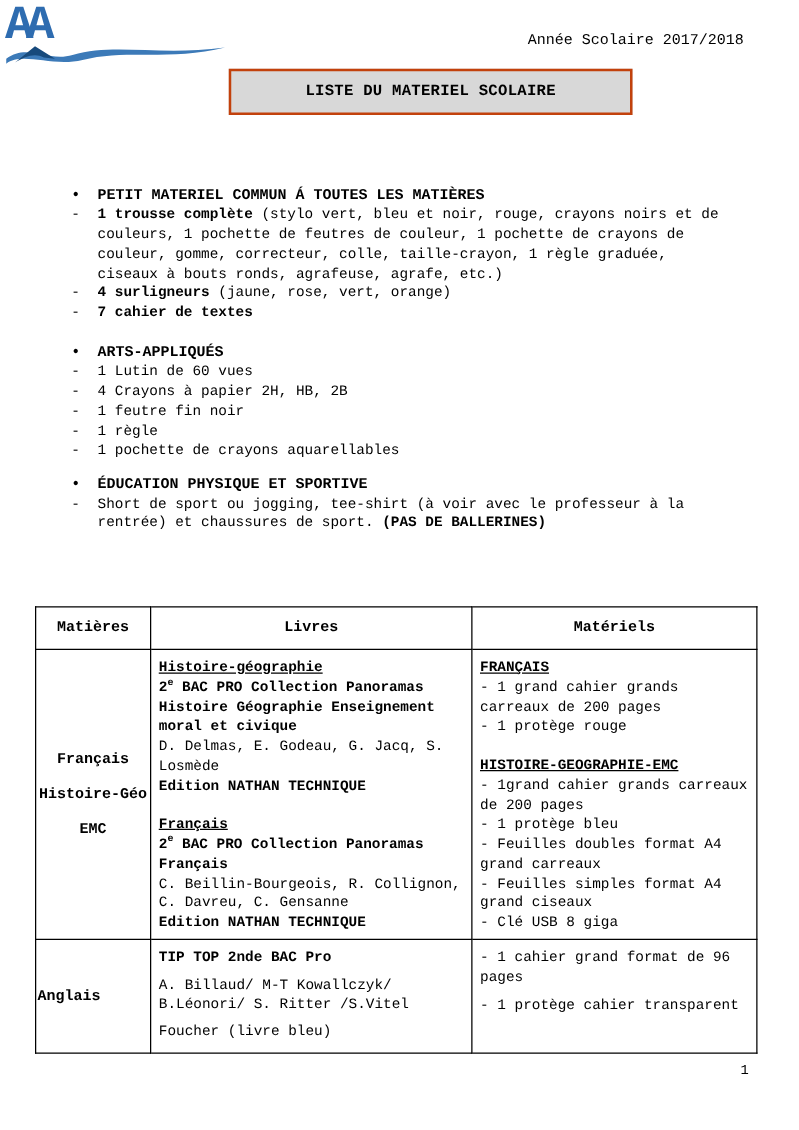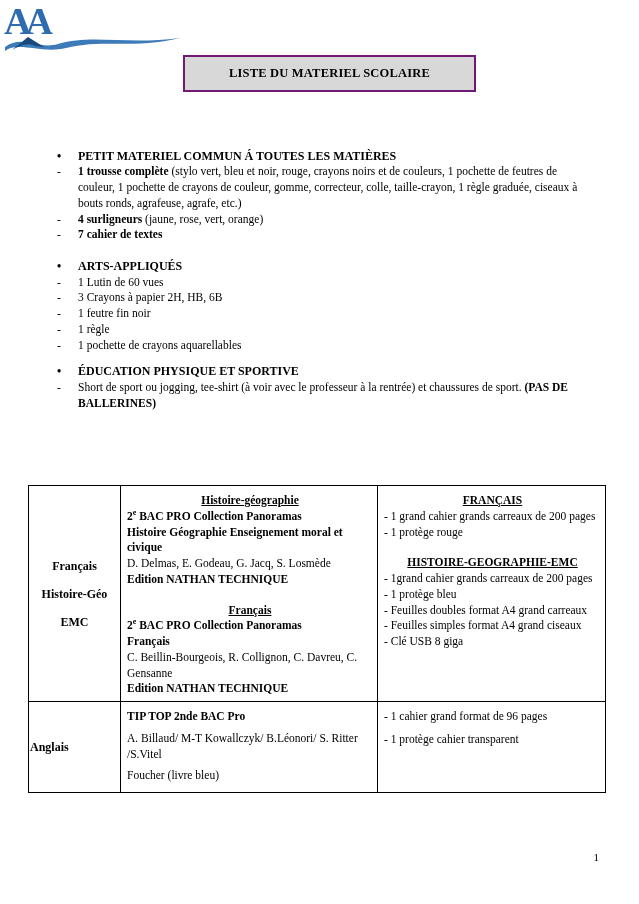--- a/index.html
+++ b/index.html
@@ -1,34 +1,34 @@
 <!DOCTYPE html>
 <html><head>
 <meta charset="utf-8">
 <style>
   html,body { margin:0; padding:0; background:#fff; }
   .page {
     position:relative; width:639px; height:904px; background:#fff;
-    font-family:Liberation Serif, serif; font-size:11.5px; line-height:1.37; color:#000;
+    font-family:Liberation Mono, monospace; font-size:11.5px; line-height:1.37; color:#000;
     overflow:hidden; margin:0 auto;
   }
   
   .logo { position:absolute; top:5px; left:4px; width:210px; }
   .logo-top { display:flex; align-items:flex-start; }
   .monogram { font-size:38px; font-weight:bold; color:#2e6cb0; letter-spacing:-6px; line-height:0.85; padding-right:6px; }
   .logo-text { margin-left:6px; margin-top:2px; }
   .logo-line1 { font-size:13.5px; color:#2e6cb0; line-height:1.1; }
   .logo-line2 { font-size:16px; font-weight:bold; color:#1d5291; line-height:1.1; }
   .logo-wave { margin-top:-6px; margin-left:0; }
   
   .year { position:absolute; top:24px; right:44px; font-size:12px; }
   
   .title-box {
-    position:absolute; top:55px; left:183px; width:293px; height:37px;
-    background:#d8d8d8; border:2px solid #701a75; box-sizing:border-box;
+    position:absolute; top:55px; left:183px; width:323px; height:37px;
+    background:#d8d8d8; border:2px solid #c2410c; box-sizing:border-box;
     display:flex; align-items:center; justify-content:center;
     font-weight:bold; font-size:12.5px; letter-spacing:0.2px;
   }
   
   .classe { position:absolute; top:106px; left:0; width:100%; text-align:center; font-size:12.5px; font-weight:bold; }
   .classe .u { border-bottom:1.5px solid #000; padding-bottom:1px; }
   sup { font-size:8px; vertical-align:super; line-height:0; }
   
   .doc-body { position:absolute; top:144px; left:0; width:639px; }
   .lrow { display:flex; margin-left:57px; width:528px; }
@@ -40,21 +40,21 @@
   .h-arts { margin-top:15px; }
   .h-eps { margin-top:10px; }
   .b { font-weight:bold; }
   
   table.mat { position:absolute; top:485px; left:28px; width:577px; border-collapse:collapse; table-layout:fixed; font-size:11.5px; }
   table.mat th, table.mat td { border:1.5px solid #000; box-sizing:border-box; }
   table.mat th { height:34px; font-size:12px; font-weight:bold; text-align:center; vertical-align:middle; }
   .col-matiere { width:92px; } .col-livres { width:257px; } .col-materiels { width:228px; }
   td.c-matiere { height:213px; text-align:center; vertical-align:middle; font-weight:bold; font-size:12px; line-height:28px; }
   td.c-top { vertical-align:top; padding:7px 4px 4px 6px; }
-  .tu { font-weight:bold; text-decoration:underline;text-align:center; }
+  .tu { font-weight:bold; text-decoration:underline; }
   .gap { height:15px; }
   .p6 { margin-top:6px; }
   td.c-matiere2 { height:91px; vertical-align:middle; font-weight:bold; font-size:12px; }
   .mat2 { padding-left:12px; }
   .mat2 div { margin-bottom:7px; }
   
   .pageno { position:absolute; top:850px; right:40px; font-size:11px; }
 </style>
 </head>
 <body>
@@ -66,20 +66,21 @@
       <div class="monogram">AA</div>
     </div>
     <div class="logo-wave">
       <svg width="180" height="24" viewBox="0 0 180 24">
         <path d="M1,16 C18,3 34,19 54,13 C88,3 122,14 176,7 C132,18 96,8 62,17 C38,23 14,10 1,20 Z" fill="#3c7ab8"></path>
         <path d="M8,19 L24,6 L40,16 L31,15 C24,11 16,14 8,19 Z" fill="#174a7c"></path>
       </svg>
     </div>
   </div>
 
+  <div class="year">Année Scolaire 2017/2018</div>
 
   <div class="title-box">
     <span>LISTE DU MATERIEL SCOLAIRE</span>
   </div>
 
 
   <div class="doc-body">
 
     <div class="lrow head h-commun">
       <span class="mk">•</span>
@@ -102,21 +103,21 @@
     <div class="lrow head h-arts">
       <span class="mk">•</span>
       <span class="ct">ARTS-APPLIQUÉS</span>
     </div>
     <div class="lrow">
       <span class="mk">-</span>
       <span class="ct">1 Lutin de 60 vues</span>
     </div>
     <div class="lrow">
       <span class="mk">-</span>
-      <span class="ct">3 Crayons à papier 2H, HB, 6B</span>
+      <span class="ct">4 Crayons à papier 2H, HB, 2B</span>
     </div>
     <div class="lrow">
       <span class="mk">-</span>
       <span class="ct">1 feutre fin noir</span>
     </div>
     <div class="lrow">
       <span class="mk">-</span>
       <span class="ct">1 règle</span>
     </div>
     <div class="lrow">
@@ -134,20 +135,25 @@
     </div>
   </div>
 
   <table class="mat">
     <colgroup>
       <col class="col-matiere">
         <col class="col-livres">
         <col class="col-materiels">
     </colgroup>
     <tbody>
+        <tr>
+      <th>Matières</th>
+      <th>Livres</th>
+      <th>Matériels</th>
+    </tr>
     <tr>
       <td class="c-matiere">
         <div>Français</div>
         <div>Histoire-Géo</div>
         <div>EMC</div>
       </td>
       <td class="c-top">
         <div class="tu">Histoire-géographie</div>
         <div class="b"><span>2</span><sup>e</sup><span> BAC PRO Collection Panoramas</span></div>
         <div class="b">Histoire Géographie Enseignement moral et civique</div>

